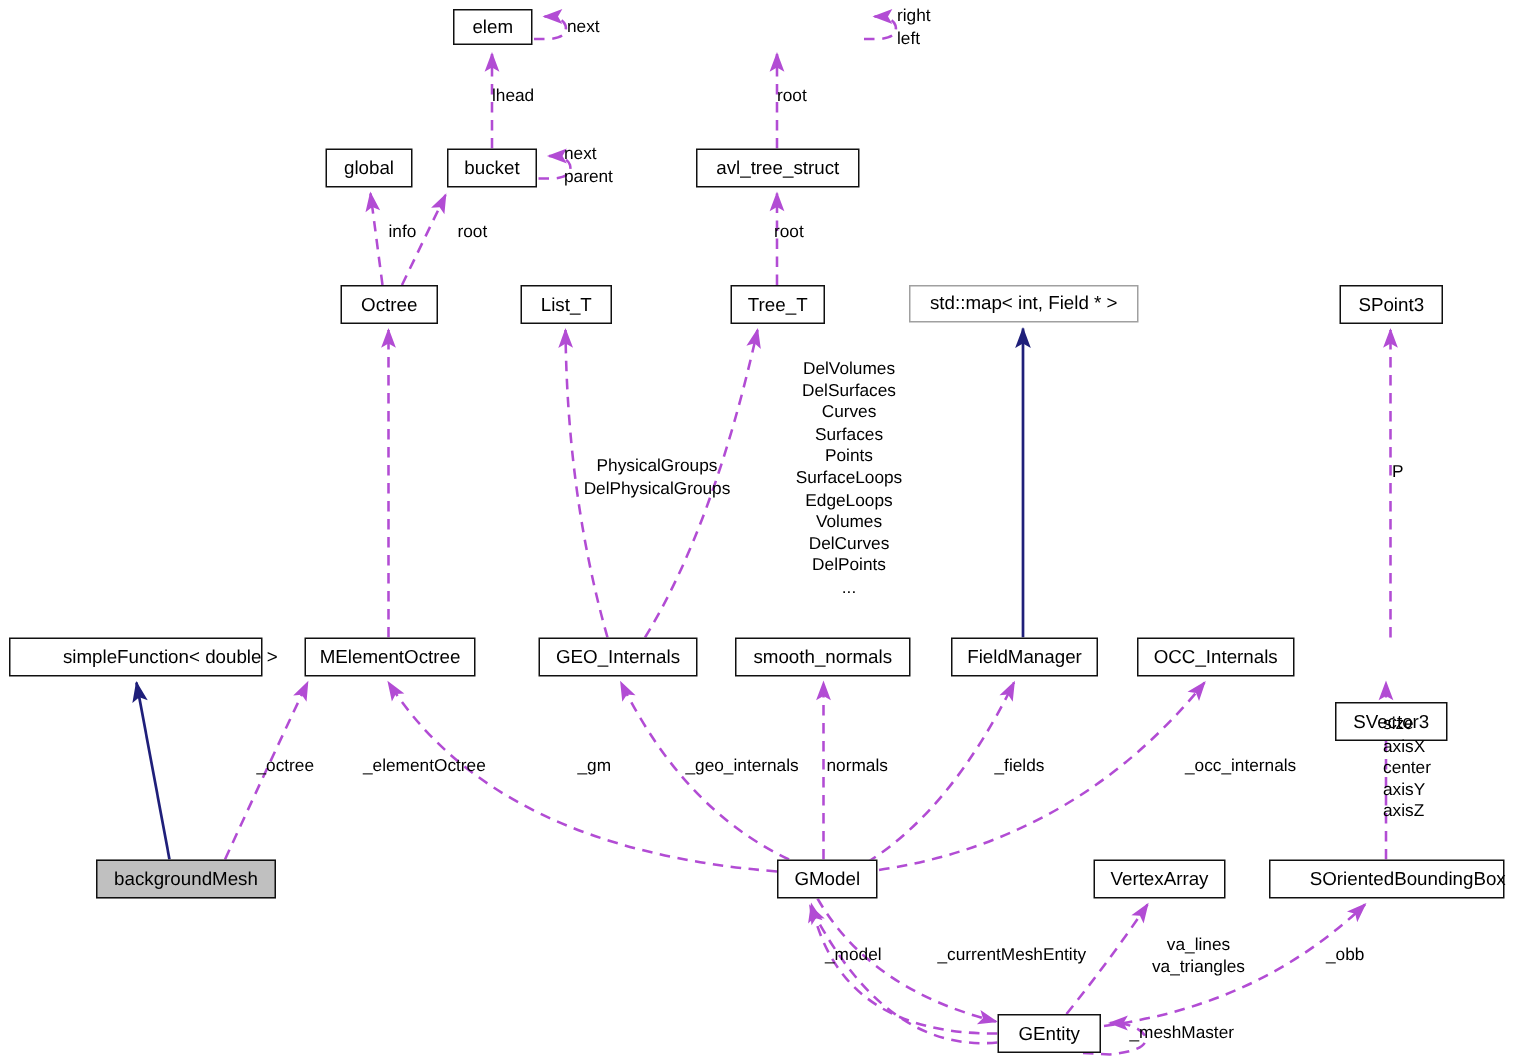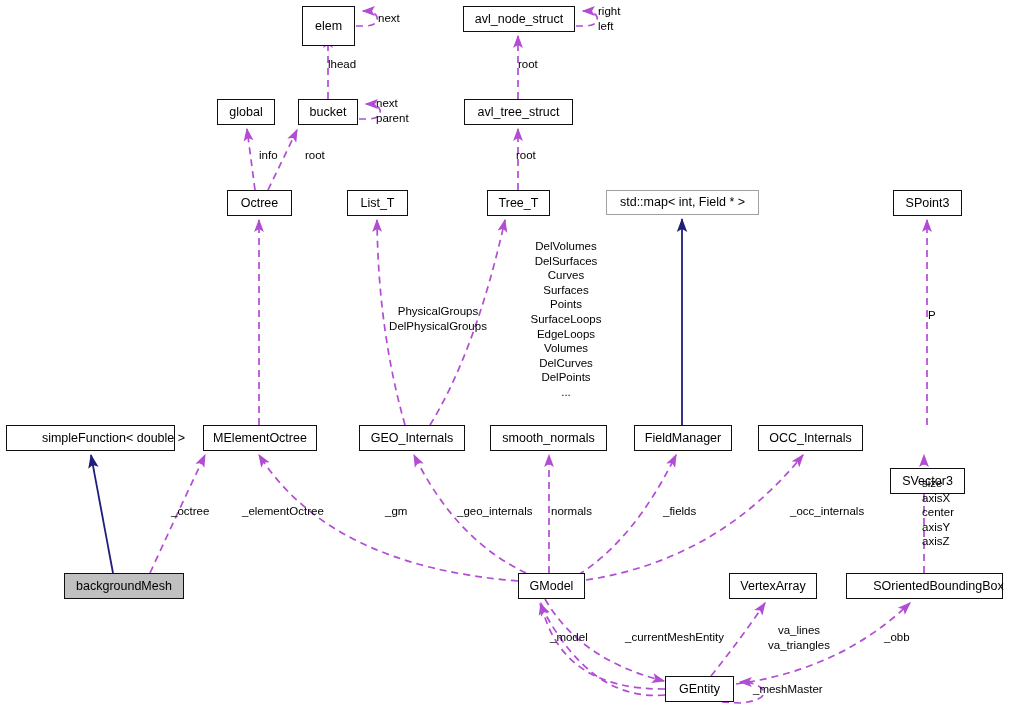--- a/index.html
+++ b/index.html
@@ -124,25 +124,22 @@
     </g>
 
     <g class="inherit-edges" stroke="#1f1f7a" stroke-width="1.8" fill="none" marker-end="url(#arrow-inherit)">
 
       <path d="M682,425 L682,219"></path>
 
       <path d="M113,573 L91,455"></path>
     </g>
   </svg>
 
-  <div class="node" style="left:302px; top:6px; width:53px; height:40px;">
+  <div class="node" style="left:302px; top:6px; width:53px; height:24px;">
     <span>elem</span>
-  </div>
-  <div class="node" style="left:463px; top:6px; width:112px; height:26px;">
-    <span>avl_node_struct</span>
   </div>
   <div class="node" style="left:217px; top:99px; width:58px; height:26px;">
     <span>global</span>
   </div>
   <div class="node" style="left:298px; top:99px; width:60px; height:26px;">
     <span>bucket</span>
   </div>
   <div class="node" style="left:464px; top:99px; width:109px; height:26px;text-align:center;">
     <span>avl_tree_struct</span>
   </div>

